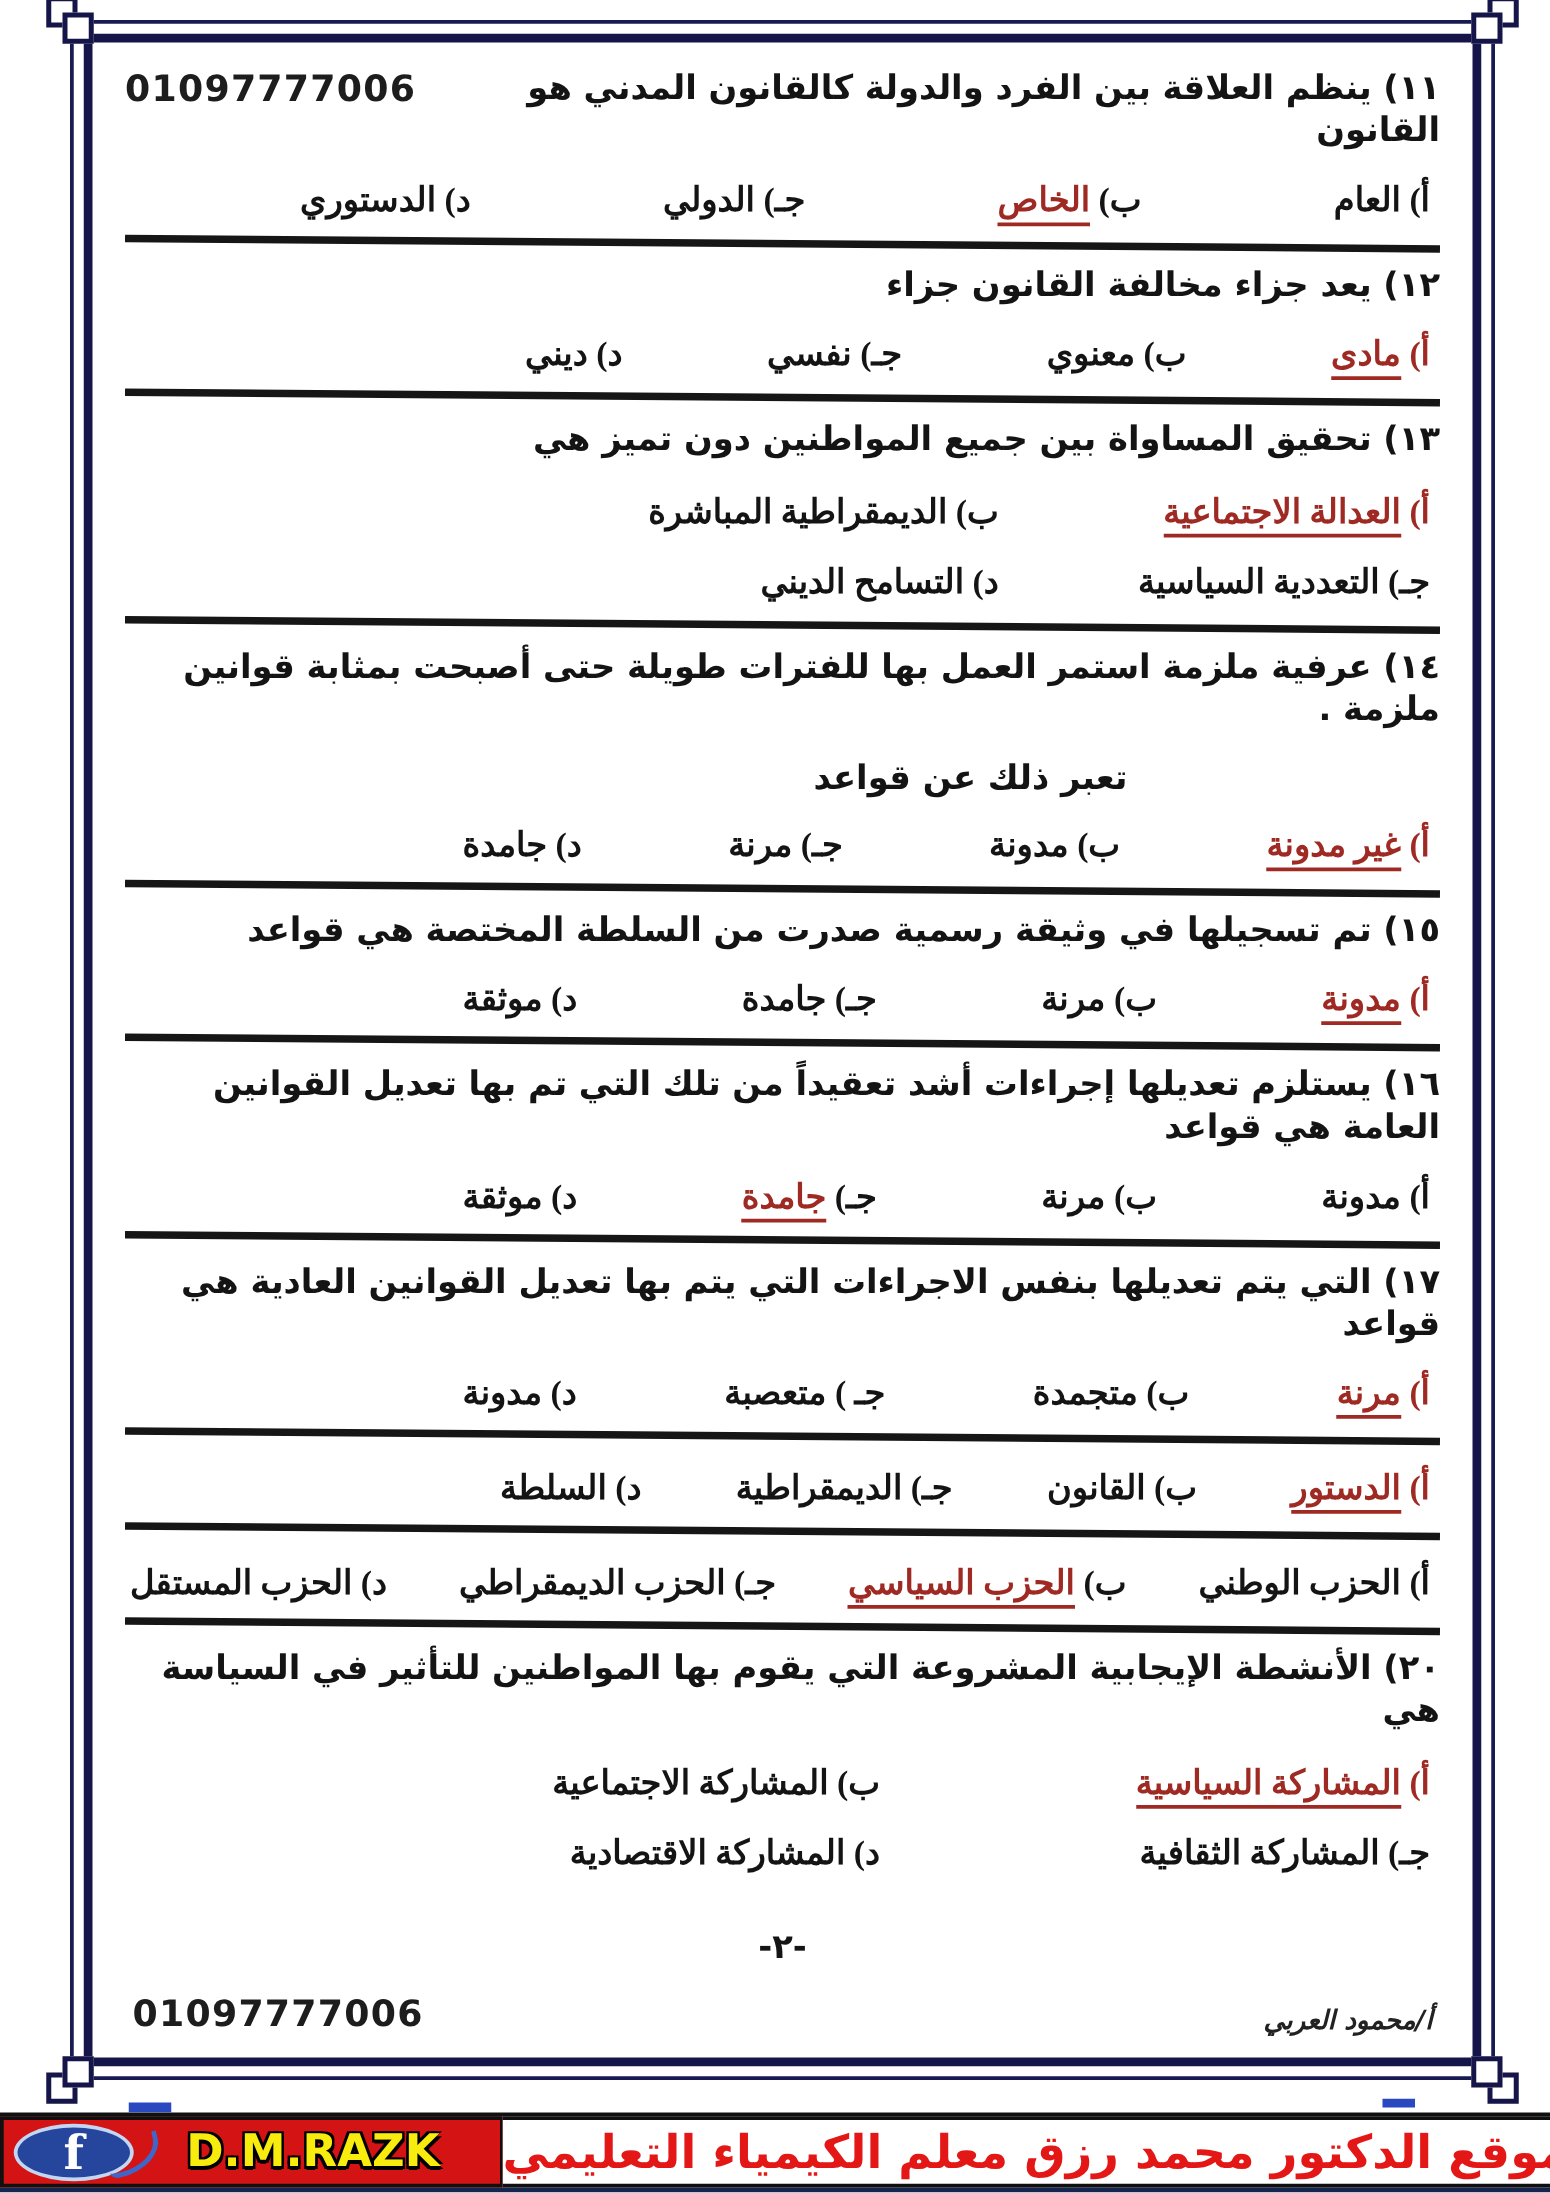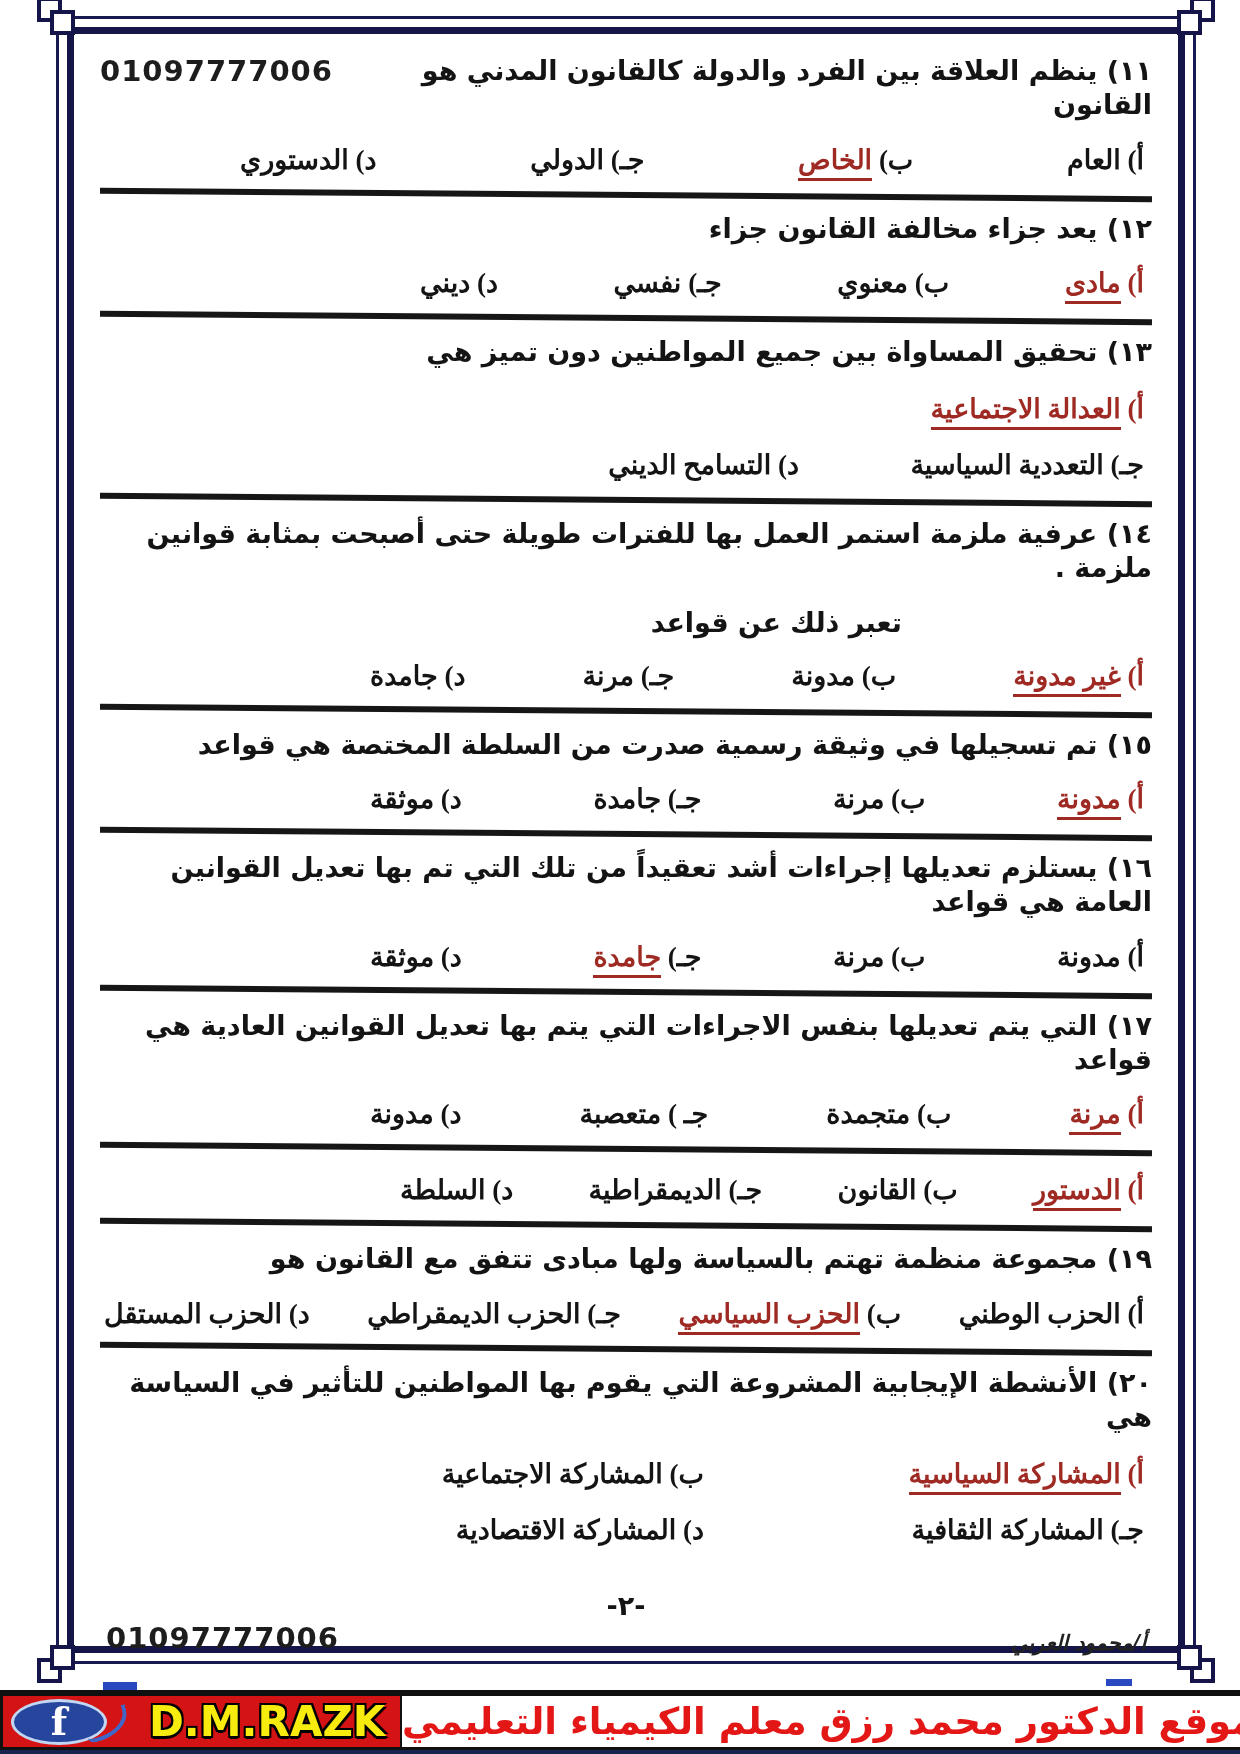--- a/index.html
+++ b/index.html
@@ -75,21 +75,21 @@
     background:#26459c;border:3px solid #c3d6f2;box-sizing:border-box;
     display:flex;align-items:center;justify-content:center;
     color:#ffffff;font-weight:bold;font-size:38px;line-height:1;font-family:"DejaVu Serif",serif;
   }
   .fb-swoosh{
     position:absolute;right:0;top:10px;width:44px;height:30px;
     border:4px solid #3f66c9;border-left:none;border-top:none;
     border-radius:0 0 90% 20%;transform:rotate(-14deg);box-sizing:border-box;background:transparent;
   }
   .brand{
-    color:#f8ec0e;font-size:42px;font-weight:900;letter-spacing:0px;white-space:nowrap;
+    color:#f8ec0e;font-size:36px;font-weight:900;letter-spacing:0px;white-space:nowrap;
     text-shadow:2px 2px 0 #000,-2px 2px 0 #000,2px -2px 0 #000,-2px -2px 0 #000,0 3px 0 #000;
     font-family:"DejaVu Sans",sans-serif;
   }
   .banner-right{
     flex:1;border:3px solid #101010;border-left:none;
     display:flex;align-items:center;justify-content:center;direction:rtl;
   }
   .site-title{color:#e41717;font-weight:900;font-size:37px;white-space:nowrap;}
 </style>
 </head>
@@ -137,20 +137,21 @@
         <span class="opt"><span class="pfx">جـ)</span> <span>نفسي</span></span>
         <span class="opt"><span class="pfx">د)</span> <span>ديني</span></span>
       </div>
       <div class="sep"></div>
     </section>
 
     <section>
       <div class="q-text">١٣)  تحقيق المساواة بين جميع المواطنين دون تميز هي</div>
       <div class="grid-row">
         <span class="opt col1-340"><span class="pfx red">أ)</span> <span class="ans">العدالة الاجتماعية</span></span>
+        <span class="opt"><span class="pfx">ب)</span> <span>الديمقراطية المباشرة</span></span>
       </div>
       <div class="grid-row">
         <span class="opt col1-340"><span class="pfx">جـ)</span> <span>التعددية السياسية</span></span>
         <span class="opt"><span class="pfx">د)</span> <span>التسامح الديني</span></span>
       </div>
       <div class="sep"></div>
     </section>
 
     <section>
       <div class="q-text">١٤) عرفية ملزمة استمر العمل بها للفترات طويلة حتى أصبحت بمثابة قوانين ملزمة .</div>
@@ -201,21 +202,20 @@
       <div class="opts-row pl-d">
         <span class="opt"><span class="pfx red">أ)</span> <span class="ans">الدستور</span></span>
         <span class="opt"><span class="pfx">ب)</span> <span>القانون</span></span>
         <span class="opt"><span class="pfx">جـ)</span> <span>الديمقراطية</span></span>
         <span class="opt"><span class="pfx">د)</span> <span>السلطة</span></span>
       </div>
       <div class="sep"></div>
     </section>
 
     <section>
-      <div class="q-text">١٩) مجموعة منظمة تهتم بالسياسة ولها مبادى تتفق مع القانون هو</div>
       <div class="opts-row pl-e">
         <span class="opt"><span class="pfx">أ)</span> <span>الحزب الوطني</span></span>
         <span class="opt"><span class="pfx">ب)</span> <span class="ans">الحزب السياسي</span></span>
         <span class="opt"><span class="pfx">جـ)</span> <span>الحزب الديمقراطي</span></span>
         <span class="opt"><span class="pfx">د)</span> <span>الحزب المستقل</span></span>
       </div>
       <div class="sep"></div>
     </section>
 
     <section>

